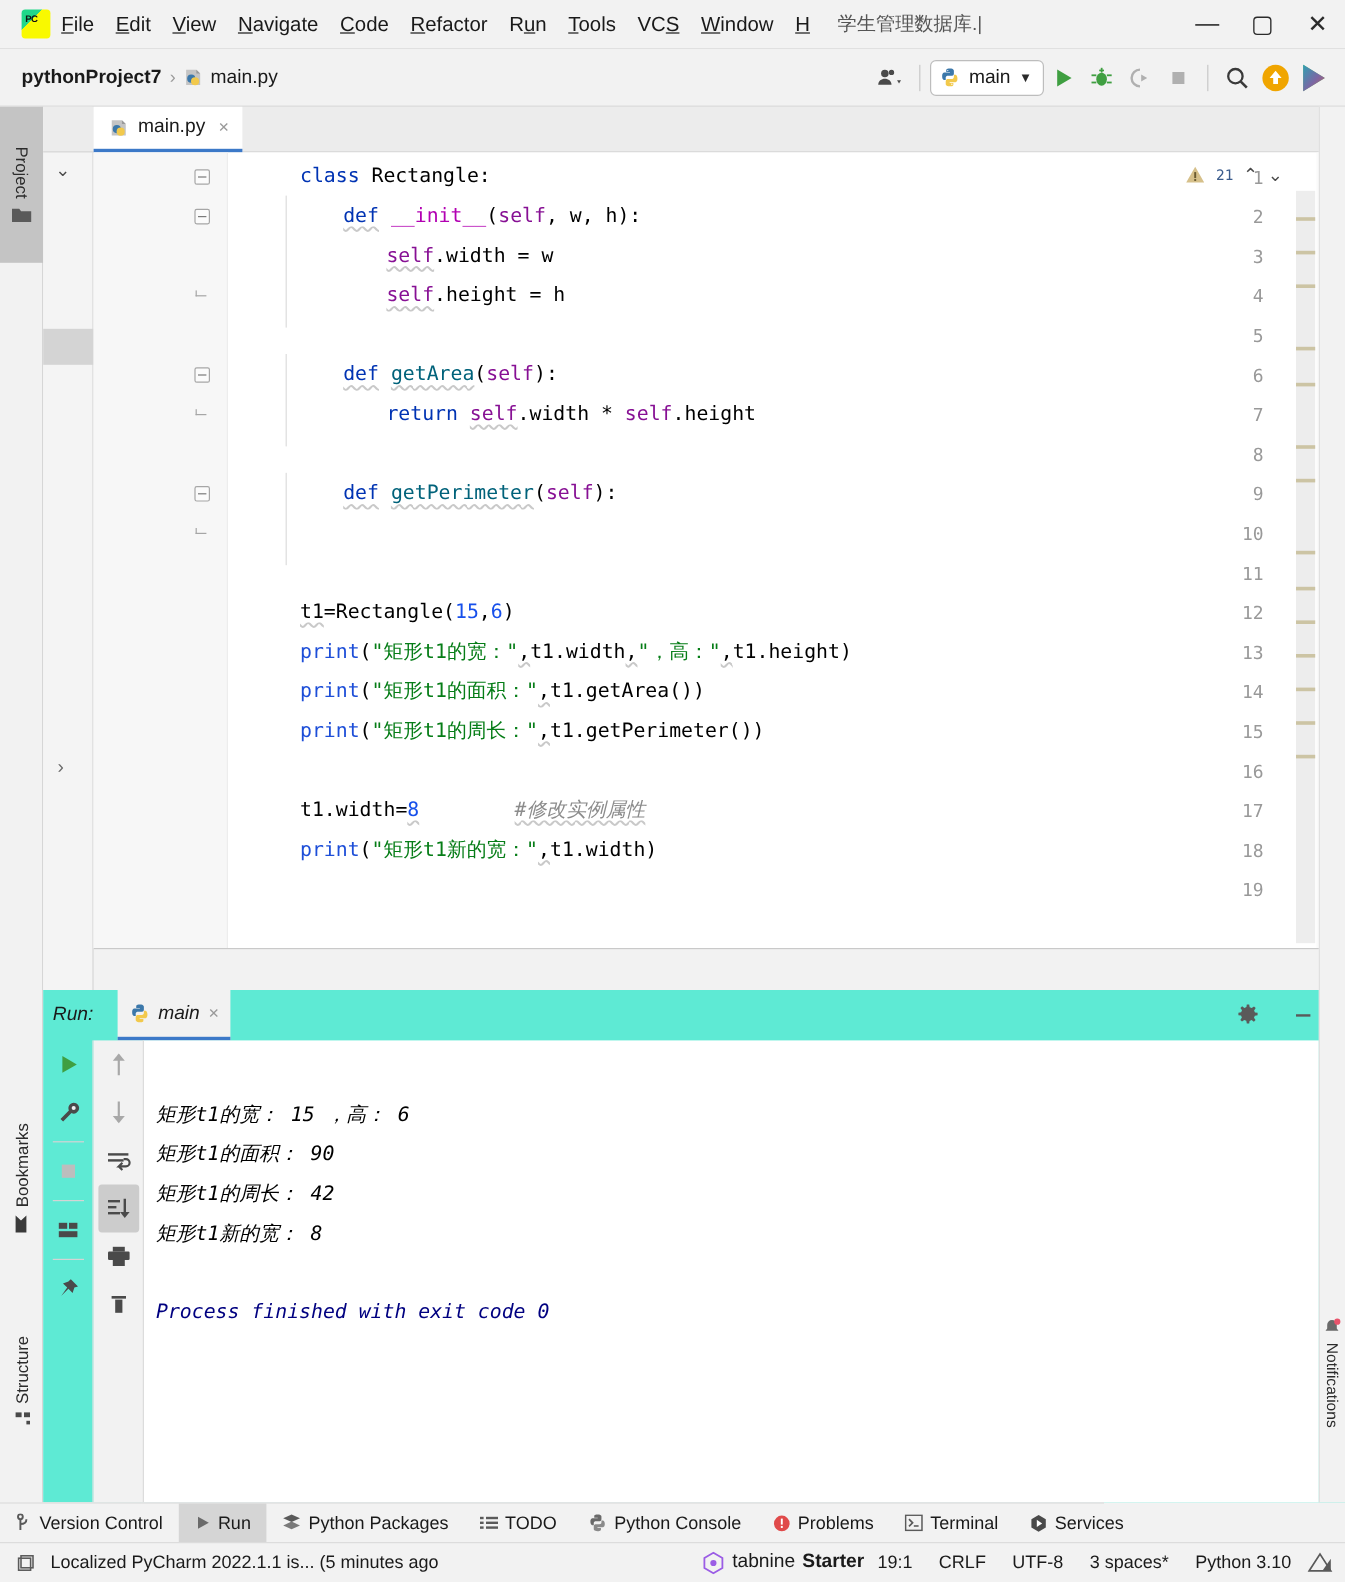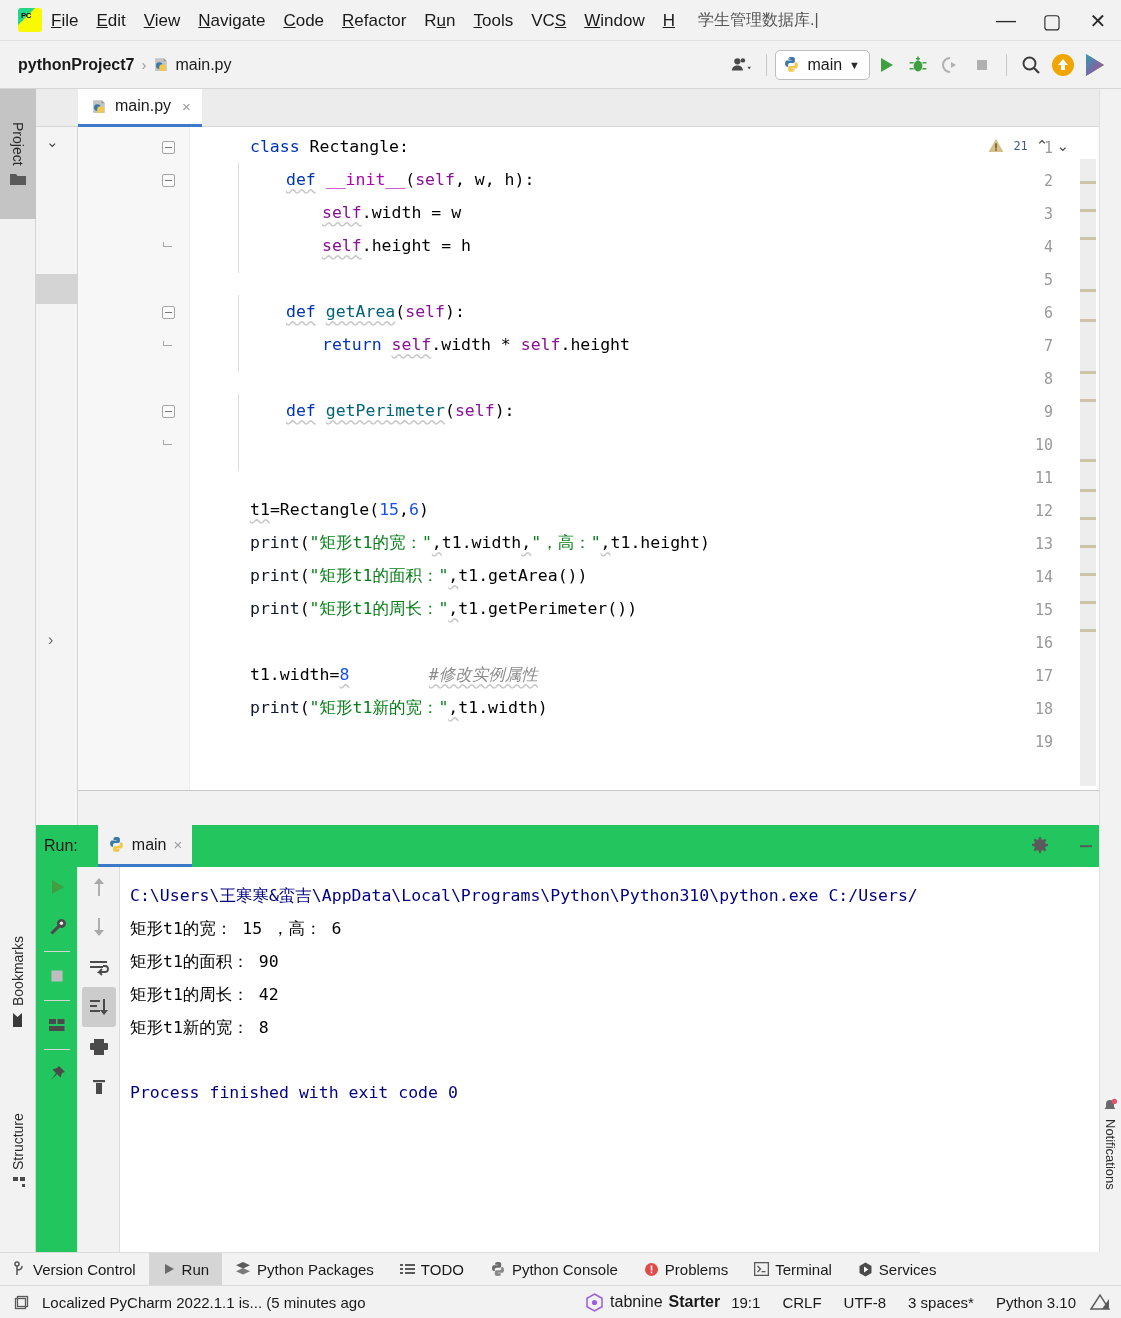--- a/index.html
+++ b/index.html
@@ -135,21 +135,21 @@
   
   .k  { color: #0033b3; }          
   .fn { color: #00627a; }          
   .cls{ color: #000000; }          
   .se { color: #871094; }          
   .mg { color: #b200b2; }          
   .st { color: #067d17; }          
   .nu { color: #1750eb; }          
   .cm { color: #8c8c8c; font-style: italic; } 
   .pl { color: #000000; }          
-  .bi { color: #0f172a; }          
+  .bi { color: #1d4ed8; }          
   .wavy {
     text-decoration: underline; text-decoration-style: wavy;
     text-decoration-color: #c9c9c9; text-underline-offset: 3px;
   }
 
   .warnbar {
     position: absolute; right: 52px; top: 10px; display: flex; align-items: center; gap: 8px;
   }
   .warncount { font-size: 12px; color: #3a5b8c; font-family: "DejaVu Sans Mono", monospace; }
   .chev { color: #4a4a4a; font-size: 15px; }
@@ -157,21 +157,22 @@
   .markbar {
     position: absolute; right: 25px; top: 32px; width: 16px; bottom: 4px;
     background: #ededed;
   }
   .mark { position: absolute; left: 0; width: 16px; height: 3px; background: #ccc4a4; }
   .scrollcol { position: absolute; right: 0; top: 0; width: 24px; bottom: 0; background: #fafafa; }
 
   
   .runpanel {
     position: absolute; left: 36px; top: 825px; right: 0; bottom: 66px;
-    background: #22c55e;
+    background: #5eead4;
+    font-style: italic;
   }
   .run-head { position: relative; height: 42px; display:flex; align-items:center; }
   .run-label { font-size: 16px; color:#1a1a1a; margin-left: 8px; }
   .run-tab {
     display:flex; align-items:center; gap:7px; margin-left: 20px;
     font-size: 16px; color:#1a1a1a; height: 42px; padding: 0 10px;
     border-bottom: 3px solid #3c79c8; background: #f2f2f2;
   }
   .run-tab .x { color:#9a9a9a; font-size:15px; }
   .run-head-right { margin-left:auto; display:flex; align-items:center; gap:4px; padding-right: 14px; }
@@ -587,21 +588,20 @@
       </div>
       <div class="rt-ico">
         <svg width="20" height="20" viewBox="0 0 20 20">
           <rect x="4" y="3" width="12" height="2.2" fill="#4a4a4a"></rect>
           <rect x="7" y="6" width="6" height="11" fill="#4a4a4a"></rect>
         </svg>
       </div>
     </div>
 
     <div class="console">
-      <div class="conline" style="top:18px;">C:\Users\王寒寒&amp;蛮吉\AppData\Local\Programs\Python\Python310\python.exe C:/Users/</div>
       <div class="conline out" style="top:51px;">矩形t1的宽： 15 ，高： 6</div>
       <div class="conline out" style="top:84px;">矩形t1的面积： 90</div>
       <div class="conline out" style="top:117px;">矩形t1的周长： 42</div>
       <div class="conline out" style="top:150px;">矩形t1新的宽： 8</div>
       <div class="conline" style="top:216px;">Process finished with exit code 0</div>
     </div>
   </div>
 
   <div class="rightstripe">
     <div class="notif">

